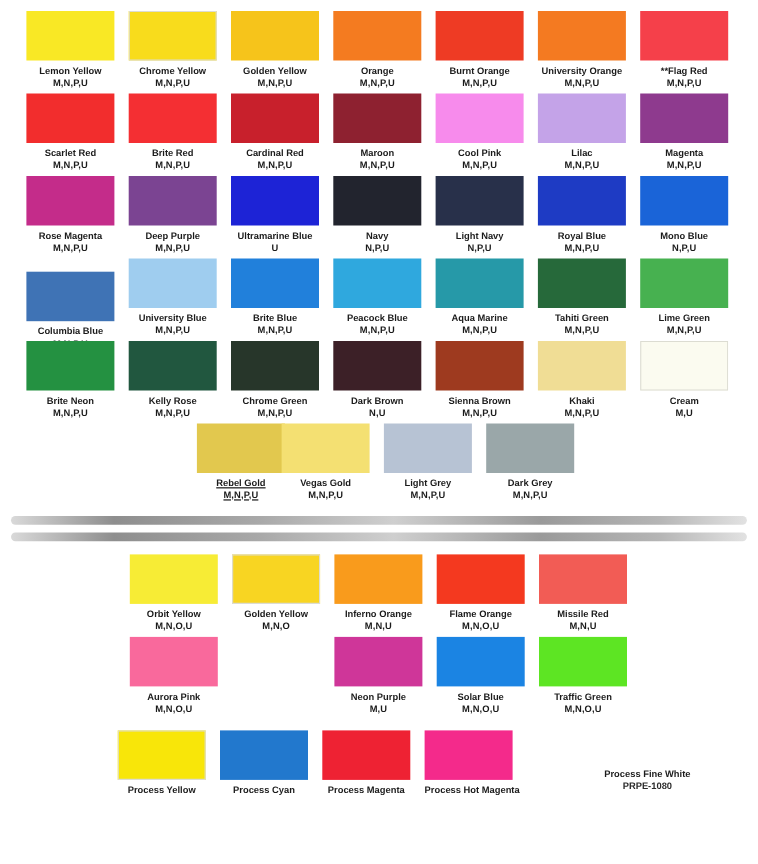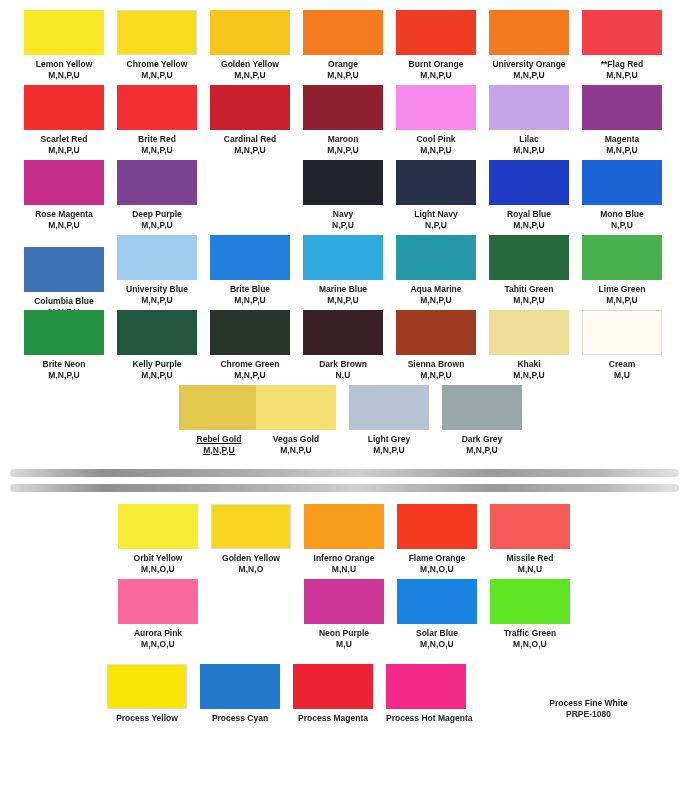--- a/index.html
+++ b/index.html
@@ -221,20 +221,27 @@
             <div class="codes">M,N,P,U</div>
           </div>
         </div>
         <div class="cell" style="left: 117px;">
           <div class="chip" style="background: rgb(123, 68, 146);"></div>
           <div class="cap">
             <div>Deep Purple</div>
             <div class="codes">M,N,P,U</div>
           </div>
         </div>
+        <div class="cell" style="left: 210px;">
+          <div class="chip" style="background: rgb(29, 35, 214);"></div>
+          <div class="cap">
+            <div>Ultramarine Blue</div>
+            <div class="codes">U</div>
+          </div>
+        </div>
         <div class="cell" style="left: 303px;">
           <div class="chip" style="background: rgb(34, 36, 46);"></div>
           <div class="cap">
             <div>Navy</div>
             <div class="codes">N,P,U</div>
           </div>
         </div>
         <div class="cell" style="left: 396px;">
           <div class="chip" style="background: rgb(40, 48, 74);"></div>
           <div class="cap">
@@ -275,21 +282,21 @@
         <div class="cell" style="left: 210px;">
           <div class="chip" style="background: rgb(33, 128, 219);"></div>
           <div class="cap">
             <div>Brite Blue</div>
             <div class="codes">M,N,P,U</div>
           </div>
         </div>
         <div class="cell" style="left: 303px;">
           <div class="chip" style="background: rgb(47, 168, 222);"></div>
           <div class="cap">
-            <div>Marine Blue</div>
+            <div>Peacock Blue</div>
             <div class="codes">M,N,P,U</div>
           </div>
         </div>
         <div class="cell" style="left: 396px;">
           <div class="chip" style="background: rgb(38, 153, 168);"></div>
           <div class="cap">
             <div>Aqua Marine</div>
             <div class="codes">M,N,P,U</div>
           </div>
         </div>
@@ -312,21 +319,21 @@
         <div class="cell" style="left: 24px;">
           <div class="chip" style="background: rgb(36, 145, 65);"></div>
           <div class="cap">
             <div>Brite Neon</div>
             <div class="codes">M,N,P,U</div>
           </div>
         </div>
         <div class="cell" style="left: 117px;">
           <div class="chip" style="background: rgb(33, 87, 63);"></div>
           <div class="cap">
-            <div>Kelly Purple</div>
+            <div>Kelly Rose</div>
             <div class="codes">M,N,P,U</div>
           </div>
         </div>
         <div class="cell" style="left: 210px;">
           <div class="chip" style="background: rgb(39, 54, 42);"></div>
           <div class="cap">
             <div>Chrome Green</div>
             <div class="codes">M,N,P,U</div>
           </div>
         </div>

